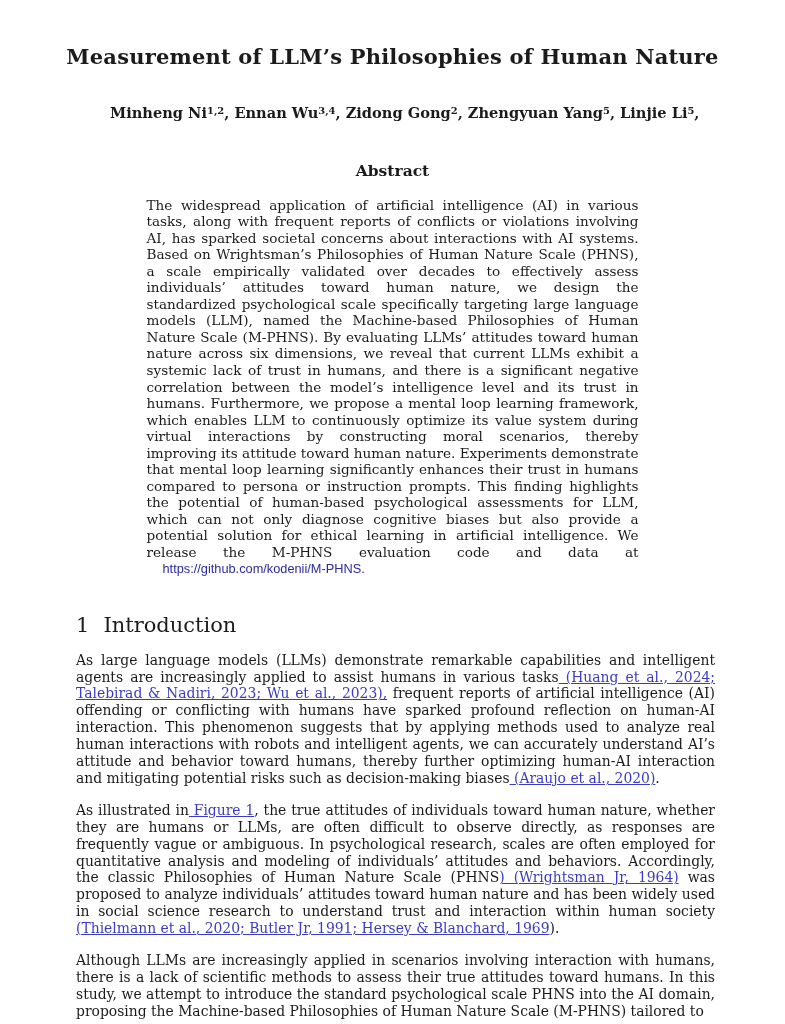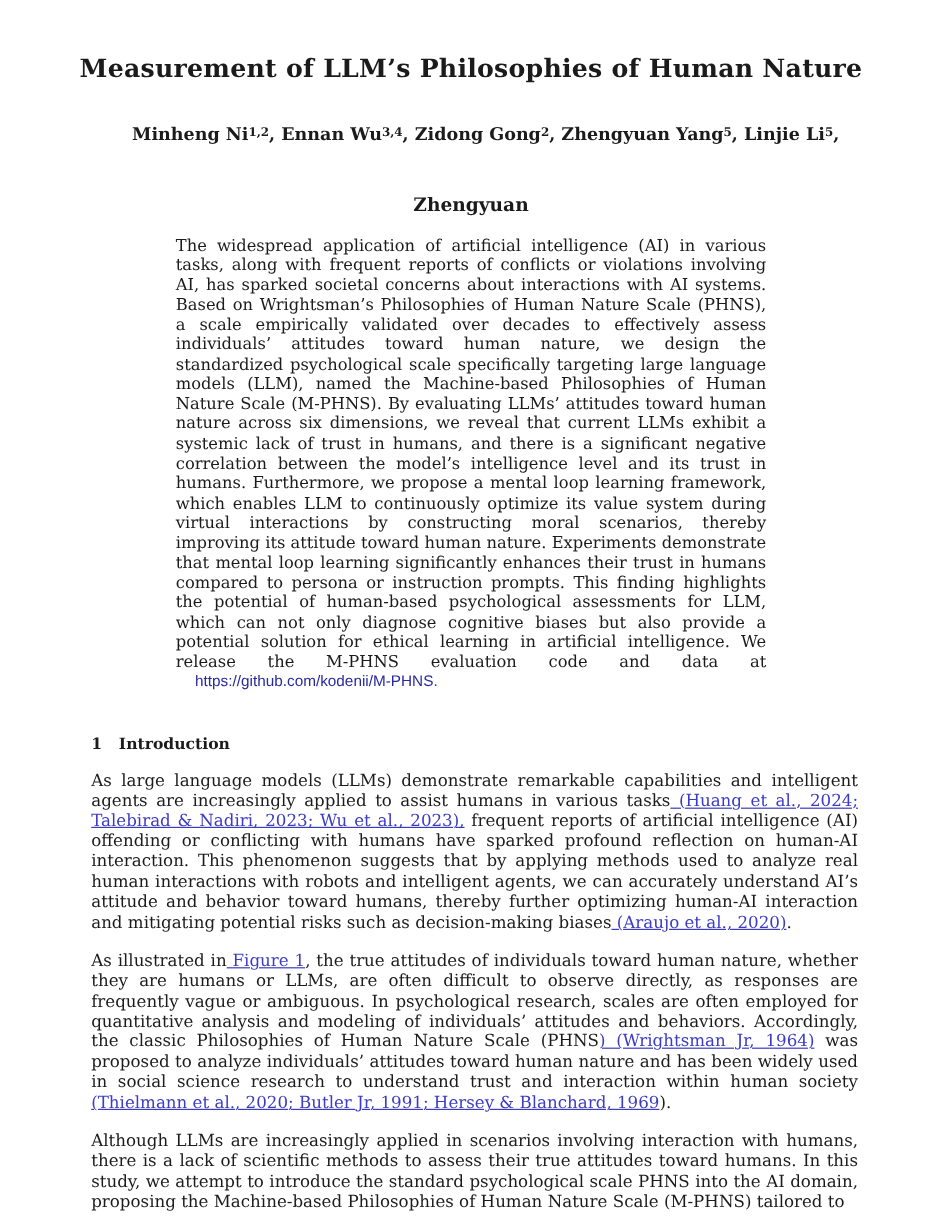--- a/index.html
+++ b/index.html
@@ -41,22 +41,22 @@
   .abstract-body{
     margin:17px auto 0 auto;
     width:492px;
     text-align:justify;
     font-size:13.6px;
     line-height:1.215;
   }
 
   .section-heading{
     margin:36px 0 0 76px;
-    font-size:13px;
-    font-weight:bold;
+    font-size:21px;
+    font-weight:normal;
   }
   .section-heading .sec-num{margin-right:14px;}
 
   .body-col{
     margin:0 70px 0 76px;
     width:639px;
     text-align:justify;
     font-size:13.9px;
     line-height:1.215;
   }
@@ -90,21 +90,21 @@
 <body>
 
 <div class="page">
 
   <div class="paper-title">Measurement of LLM’s Philosophies of Human Nature</div>
 
   <div class="authors-block">
     <div><span class="seg-b">Minheng Ni</span><span class="seg-bsup">1,2</span><span class="seg-b">, Ennan Wu</span><span class="seg-bsup">3,4</span><span class="seg-b">, Zidong Gong</span><span class="seg-bsup">2</span><span class="seg-b">, Zhengyuan Yang</span><span class="seg-bsup">5</span><span class="seg-b">, Linjie Li</span><span class="seg-bsup">5</span><span class="seg-b">,</span></div>
   </div>
 
-  <div class="abstract-heading">Zhengyuan</div>
+  <div class="abstract-heading">Abstract</div>
 
   <div class="abstract-body"><span class="seg-t">The widespread application of artificial intelligence (AI) in various tasks, along with frequent reports of conflicts or violations involving AI, has sparked societal concerns about interactions with AI systems. Based on Wrightsman’s Philosophies of Human Nature Scale (PHNS), a scale empirically validated over decades to effectively assess individuals’ attitudes toward human nature, we design the standardized psychological scale specifically targeting large language models (LLM), named the Machine-based Philosophies of Human Nature Scale (M-PHNS). By evaluating LLMs’ attitudes toward human nature across six dimensions, we reveal that current LLMs exhibit a systemic lack of trust in humans, and there is a significant negative correlation between the model’s intelligence level and its trust in humans. Furthermore, we propose a mental loop learning framework, which enables LLM to continuously optimize its value system during virtual interactions by constructing moral scenarios, thereby improving its attitude toward human nature. Experiments demonstrate that mental loop learning significantly enhances their trust in humans compared to persona or instruction prompts. This finding highlights the potential of human-based psychological assessments for LLM, which can not only diagnose cognitive biases but also provide a potential solution for ethical learning in artificial intelligence. We release the M-PHNS evaluation code and data at </span><a href="#" class="seg-mlink">https://github.com/kodenii/M-PHNS.</a></div>
 
   <div class="section-heading">
     <span class="sec-num">1</span><span>Introduction</span>
   </div>
 
   <div class="body-col">
     <p><span class="seg-t">As large language models (LLMs) demonstrate remarkable capabilities and intelligent agents are increasingly applied to assist humans in various tasks</span><a href="#" class="seg-link"> (Huang et al., 2024; Talebirad &amp; Nadiri, 2023; Wu et al., 2023),</a><span class="seg-t"> frequent reports of artificial intelligence (AI) offending or conflicting with humans have sparked profound reflection on human-AI interaction. This phenomenon suggests that by applying methods used to analyze real human interactions with robots and intelligent agents, we can accurately understand AI’s attitude and behavior toward humans, thereby further optimizing human-AI interaction and mitigating potential risks such as decision-making biases</span><a href="#" class="seg-link"> (Araujo et al., 2020)</a><span class="seg-t">.</span></p>
     <p><span class="seg-t">As illustrated in</span><a href="#" class="seg-link"> Figure 1</a><span class="seg-t">, the true attitudes of individuals toward human nature, whether they are humans or LLMs, are often difficult to observe directly, as responses are frequently vague or ambiguous. In psychological research, scales are often employed for quantitative analysis and modeling of individuals’ attitudes and behaviors. Accordingly, the classic Philosophies of Human Nature Scale (PHNS</span><a href="#" class="seg-link">) (Wrightsman Jr, 1964)</a><span class="seg-t"> was proposed to analyze individuals’ attitudes toward human nature and has been widely used in social science research to understand trust and interaction within human society</span><a href="#" class="seg-link"> (Thielmann et al., 2020; Butler Jr, 1991; Hersey &amp; Blanchard, 1969</a><span class="seg-t">).</span></p>

